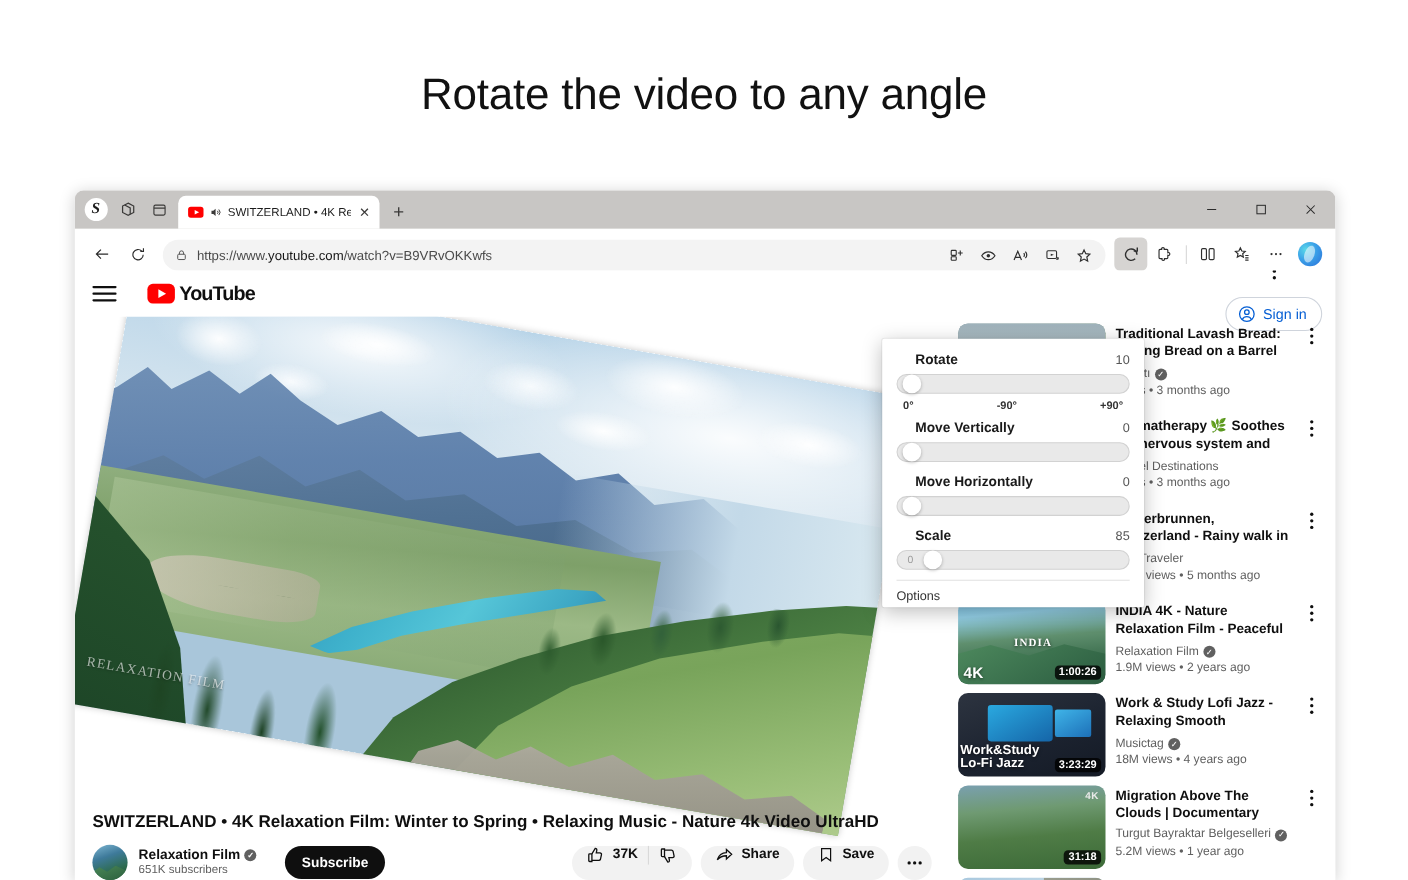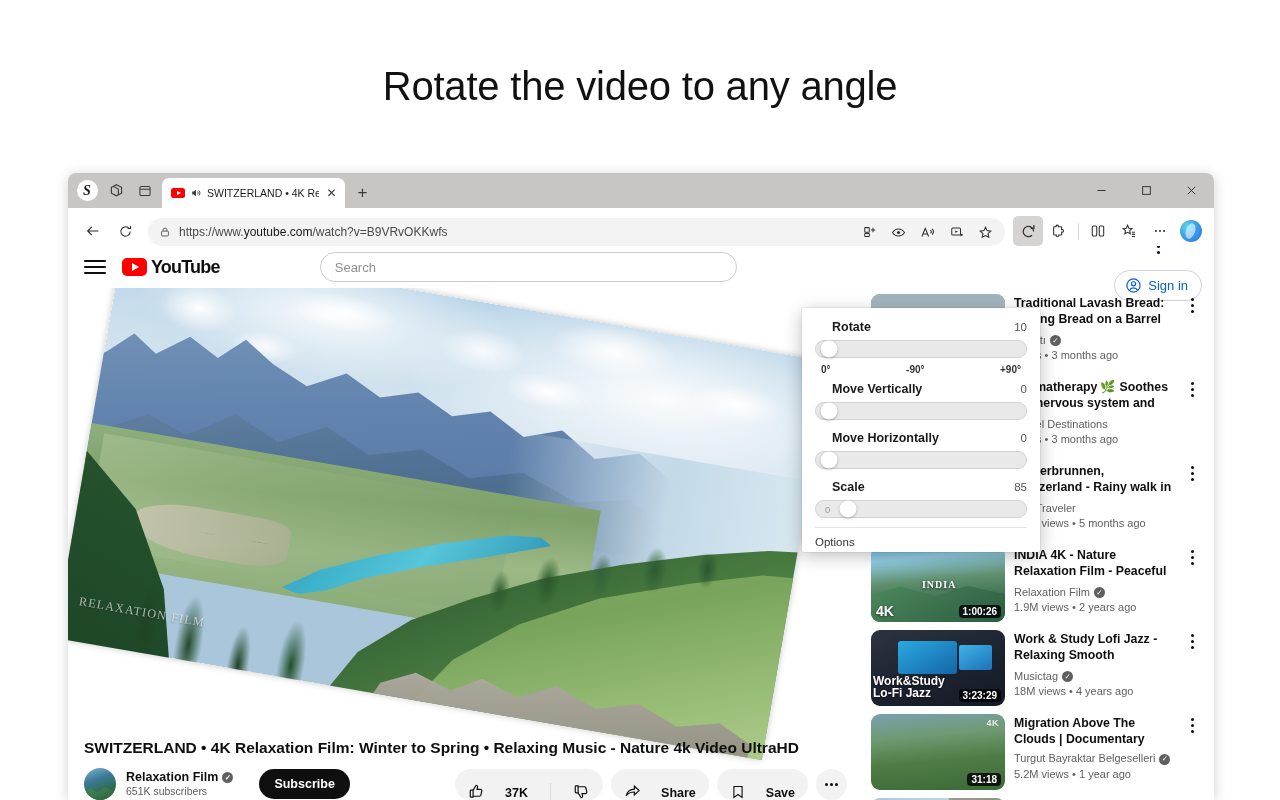--- a/index.html
+++ b/index.html
@@ -162,21 +162,21 @@
   .yt {
     position: relative;
     height: 554px;
     background: #ffffff;
     overflow: hidden;
   }
   .yt-header {
     height: 42px;
     display: flex; align-items: center;
     padding: 0 12px 0 16px;
-    gap: 10px;
+    gap: 22px;
   }
   .hamburger { width: 22px; display: flex; flex-direction: column; gap: 4px; }
   .hamburger span { display: block; height: 2px; background: #0f0f0f; border-radius: 1px; }
   .yt-logo { display: flex; align-items: center; gap: 4px; margin-left: 6px; }
   .yt-play {
     width: 25px; height: 18px; border-radius: 5px; background: #ff0000;
     display: flex; align-items: center; justify-content: center;
   }
   .yt-play::after {
     content: ""; width: 0; height: 0;
@@ -368,21 +368,21 @@
     margin-left: 26px;
     height: 30px; padding: 0 15px;
     background: #0f0f0f; color: #ffffff;
     border-radius: 16px;
     font-size: 12.5px; font-weight: 600;
     display: flex; align-items: center;
   }
   .actions { margin-left: auto; display: flex; align-items: center; gap: 8px; }
   .pill {
     height: 31px; border-radius: 16px; background: #f2f2f2;
-    display: flex; align-items: flex-end; gap: 20px;
+    display: flex; align-items: flex-start; gap: 7px;
     padding: 0 13px;
     font-size: 12.5px; font-weight: 600; color: #0f0f0f;
   }
   .pill .divider { width: 1px; height: 17px; background: #d9d9d9; margin: 0 2px; }
   .pill-round {
     width: 31px; height: 31px; border-radius: 50%; background: #f2f2f2;
     display: flex; align-items: center; justify-content: center;
   }
   .pill-round i { width: 3px; height: 3px; background: #0f0f0f; border-radius: 50%; display: block; margin: 0 1px; }
 
@@ -666,23 +666,20 @@
     <div class="yt-header">
       <div class="hamburger">
         <span></span>
           <span></span>
           <span></span>
       </div>
       <div class="yt-logo">
         <div class="yt-play"></div>
         <div class="yt-word">YouTube</div>
       </div>
-      <div class="yt-search">
-        <span>Search</span>
-      </div>
       <div class="yt-head-right">
         <div class="kebab">
             <i></i>
             <i></i>
             <i></i>
           </div>
         <div class="signin">
           <svg width="17" height="17" viewBox="0 0 18 18" fill="none" stroke="#065fd4" stroke-width="1.25">
             <circle cx="9" cy="9" r="7"></circle>
               <circle cx="9" cy="7.2" r="2.2"></circle>

